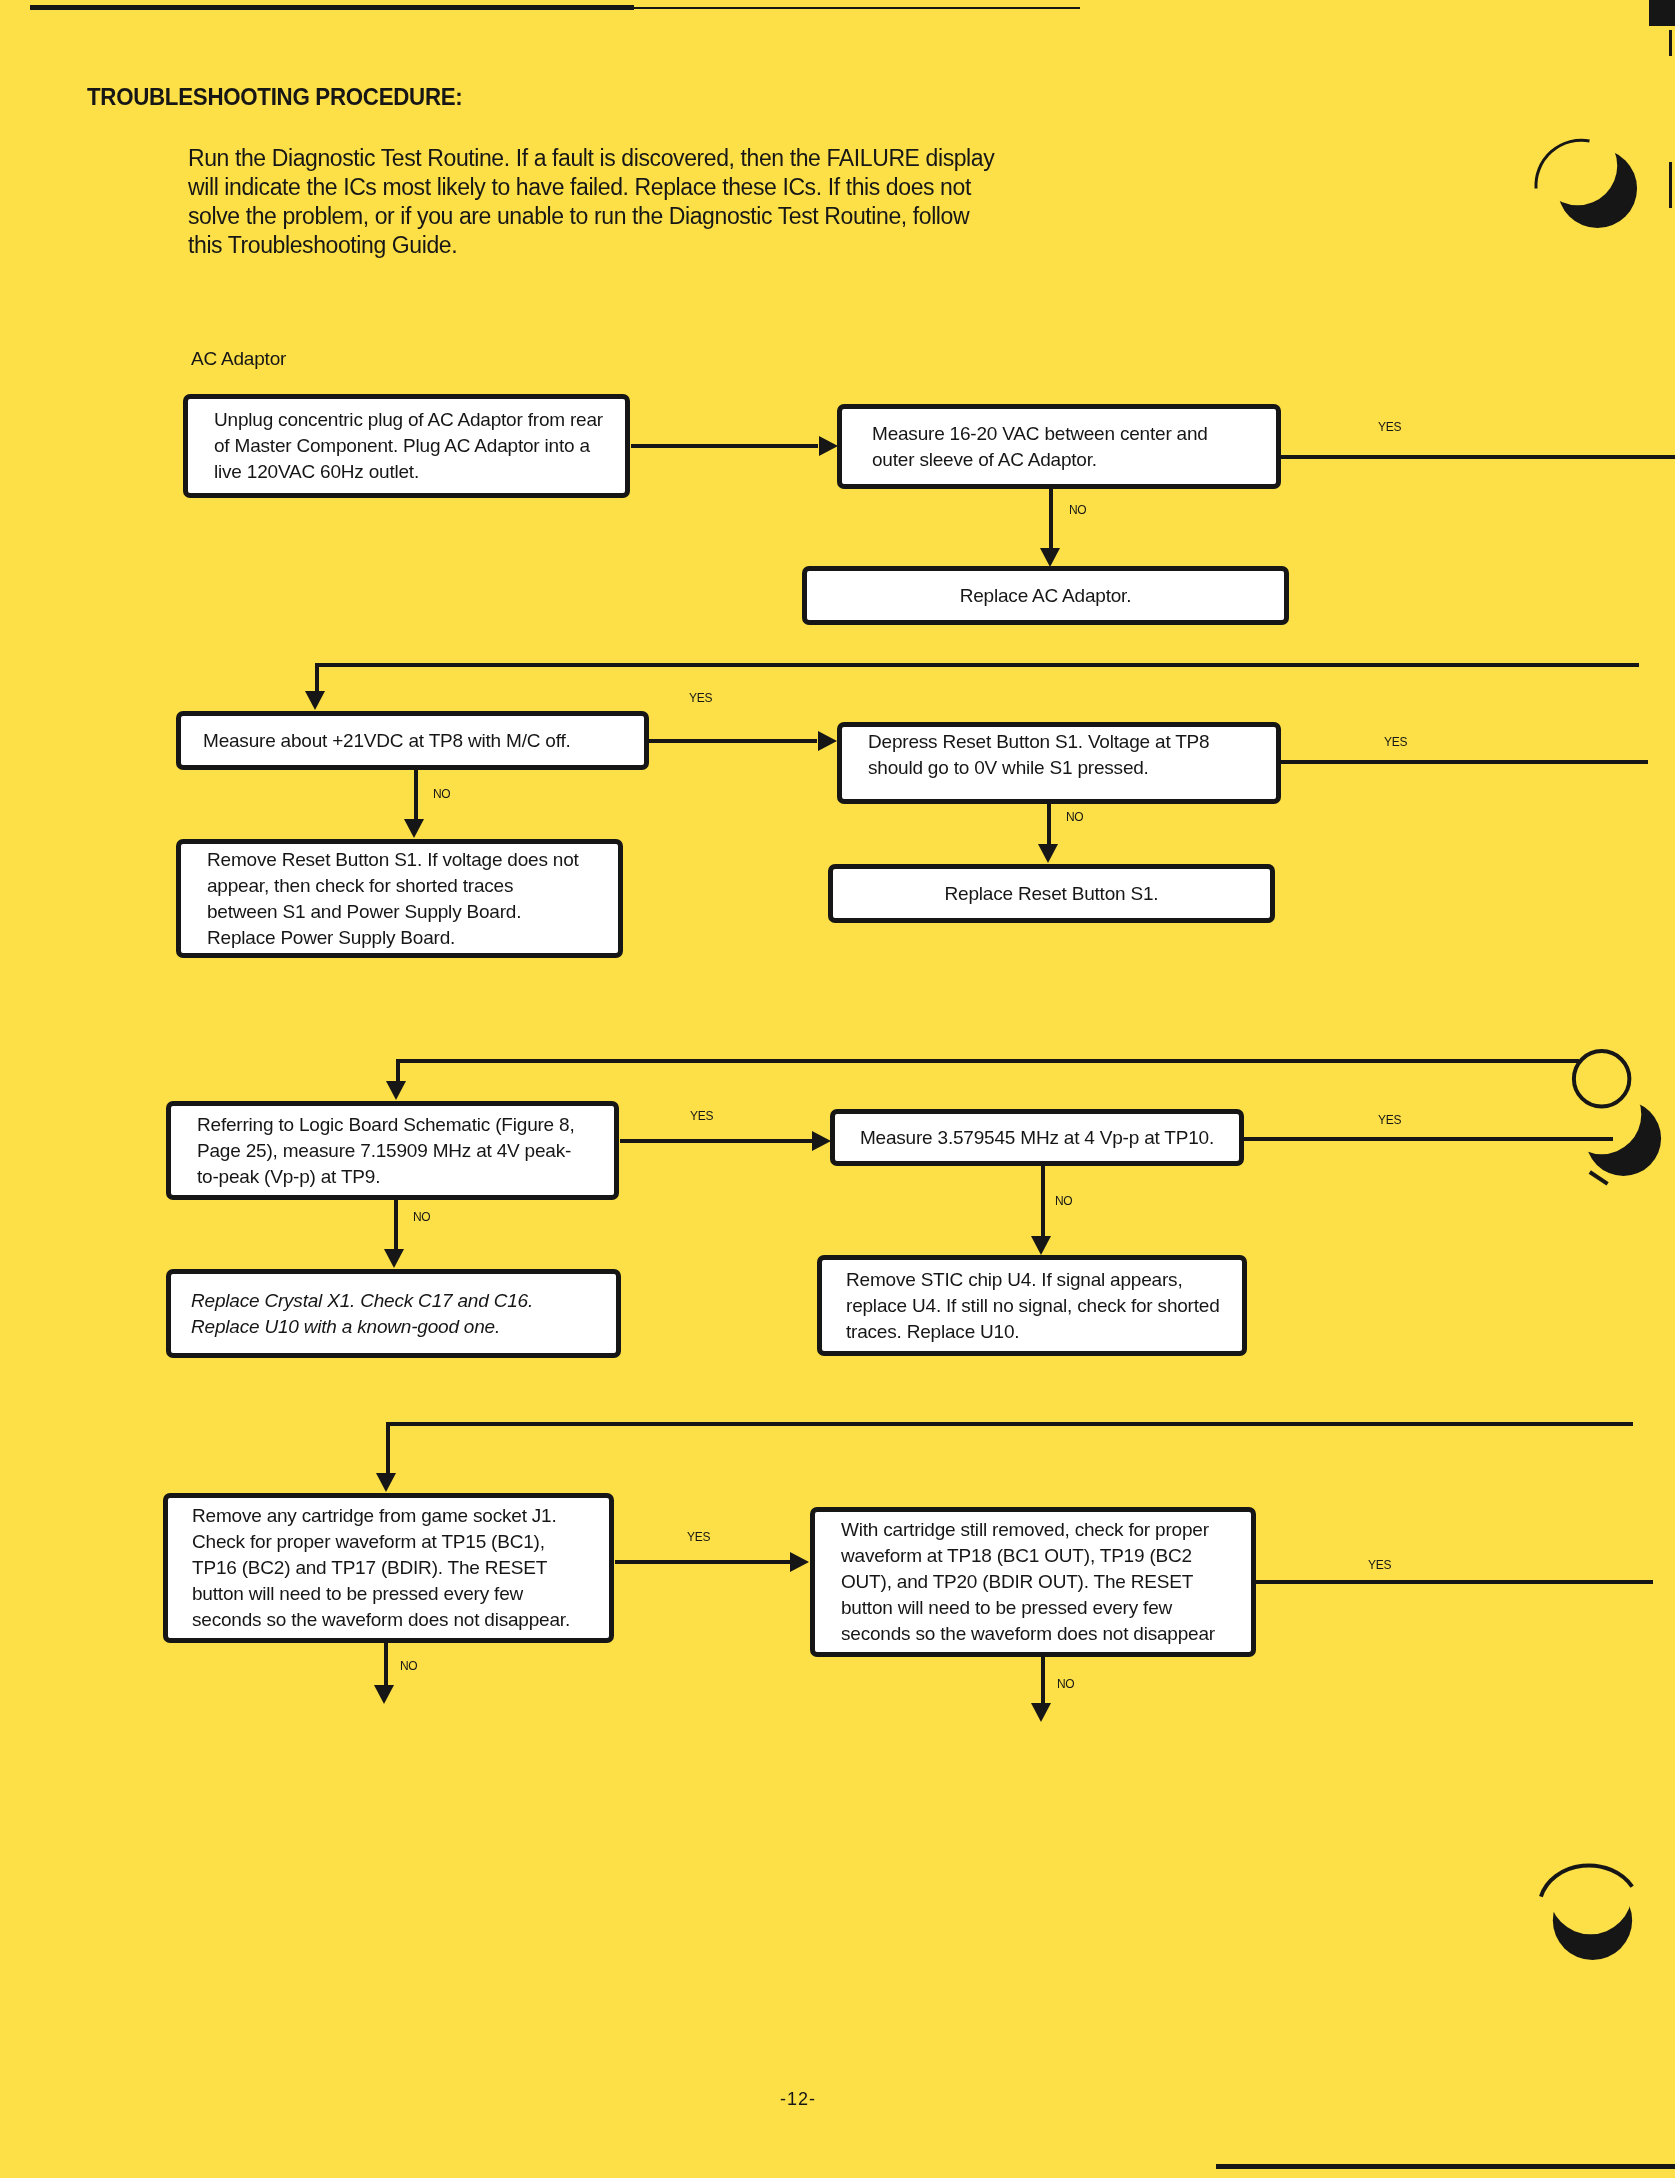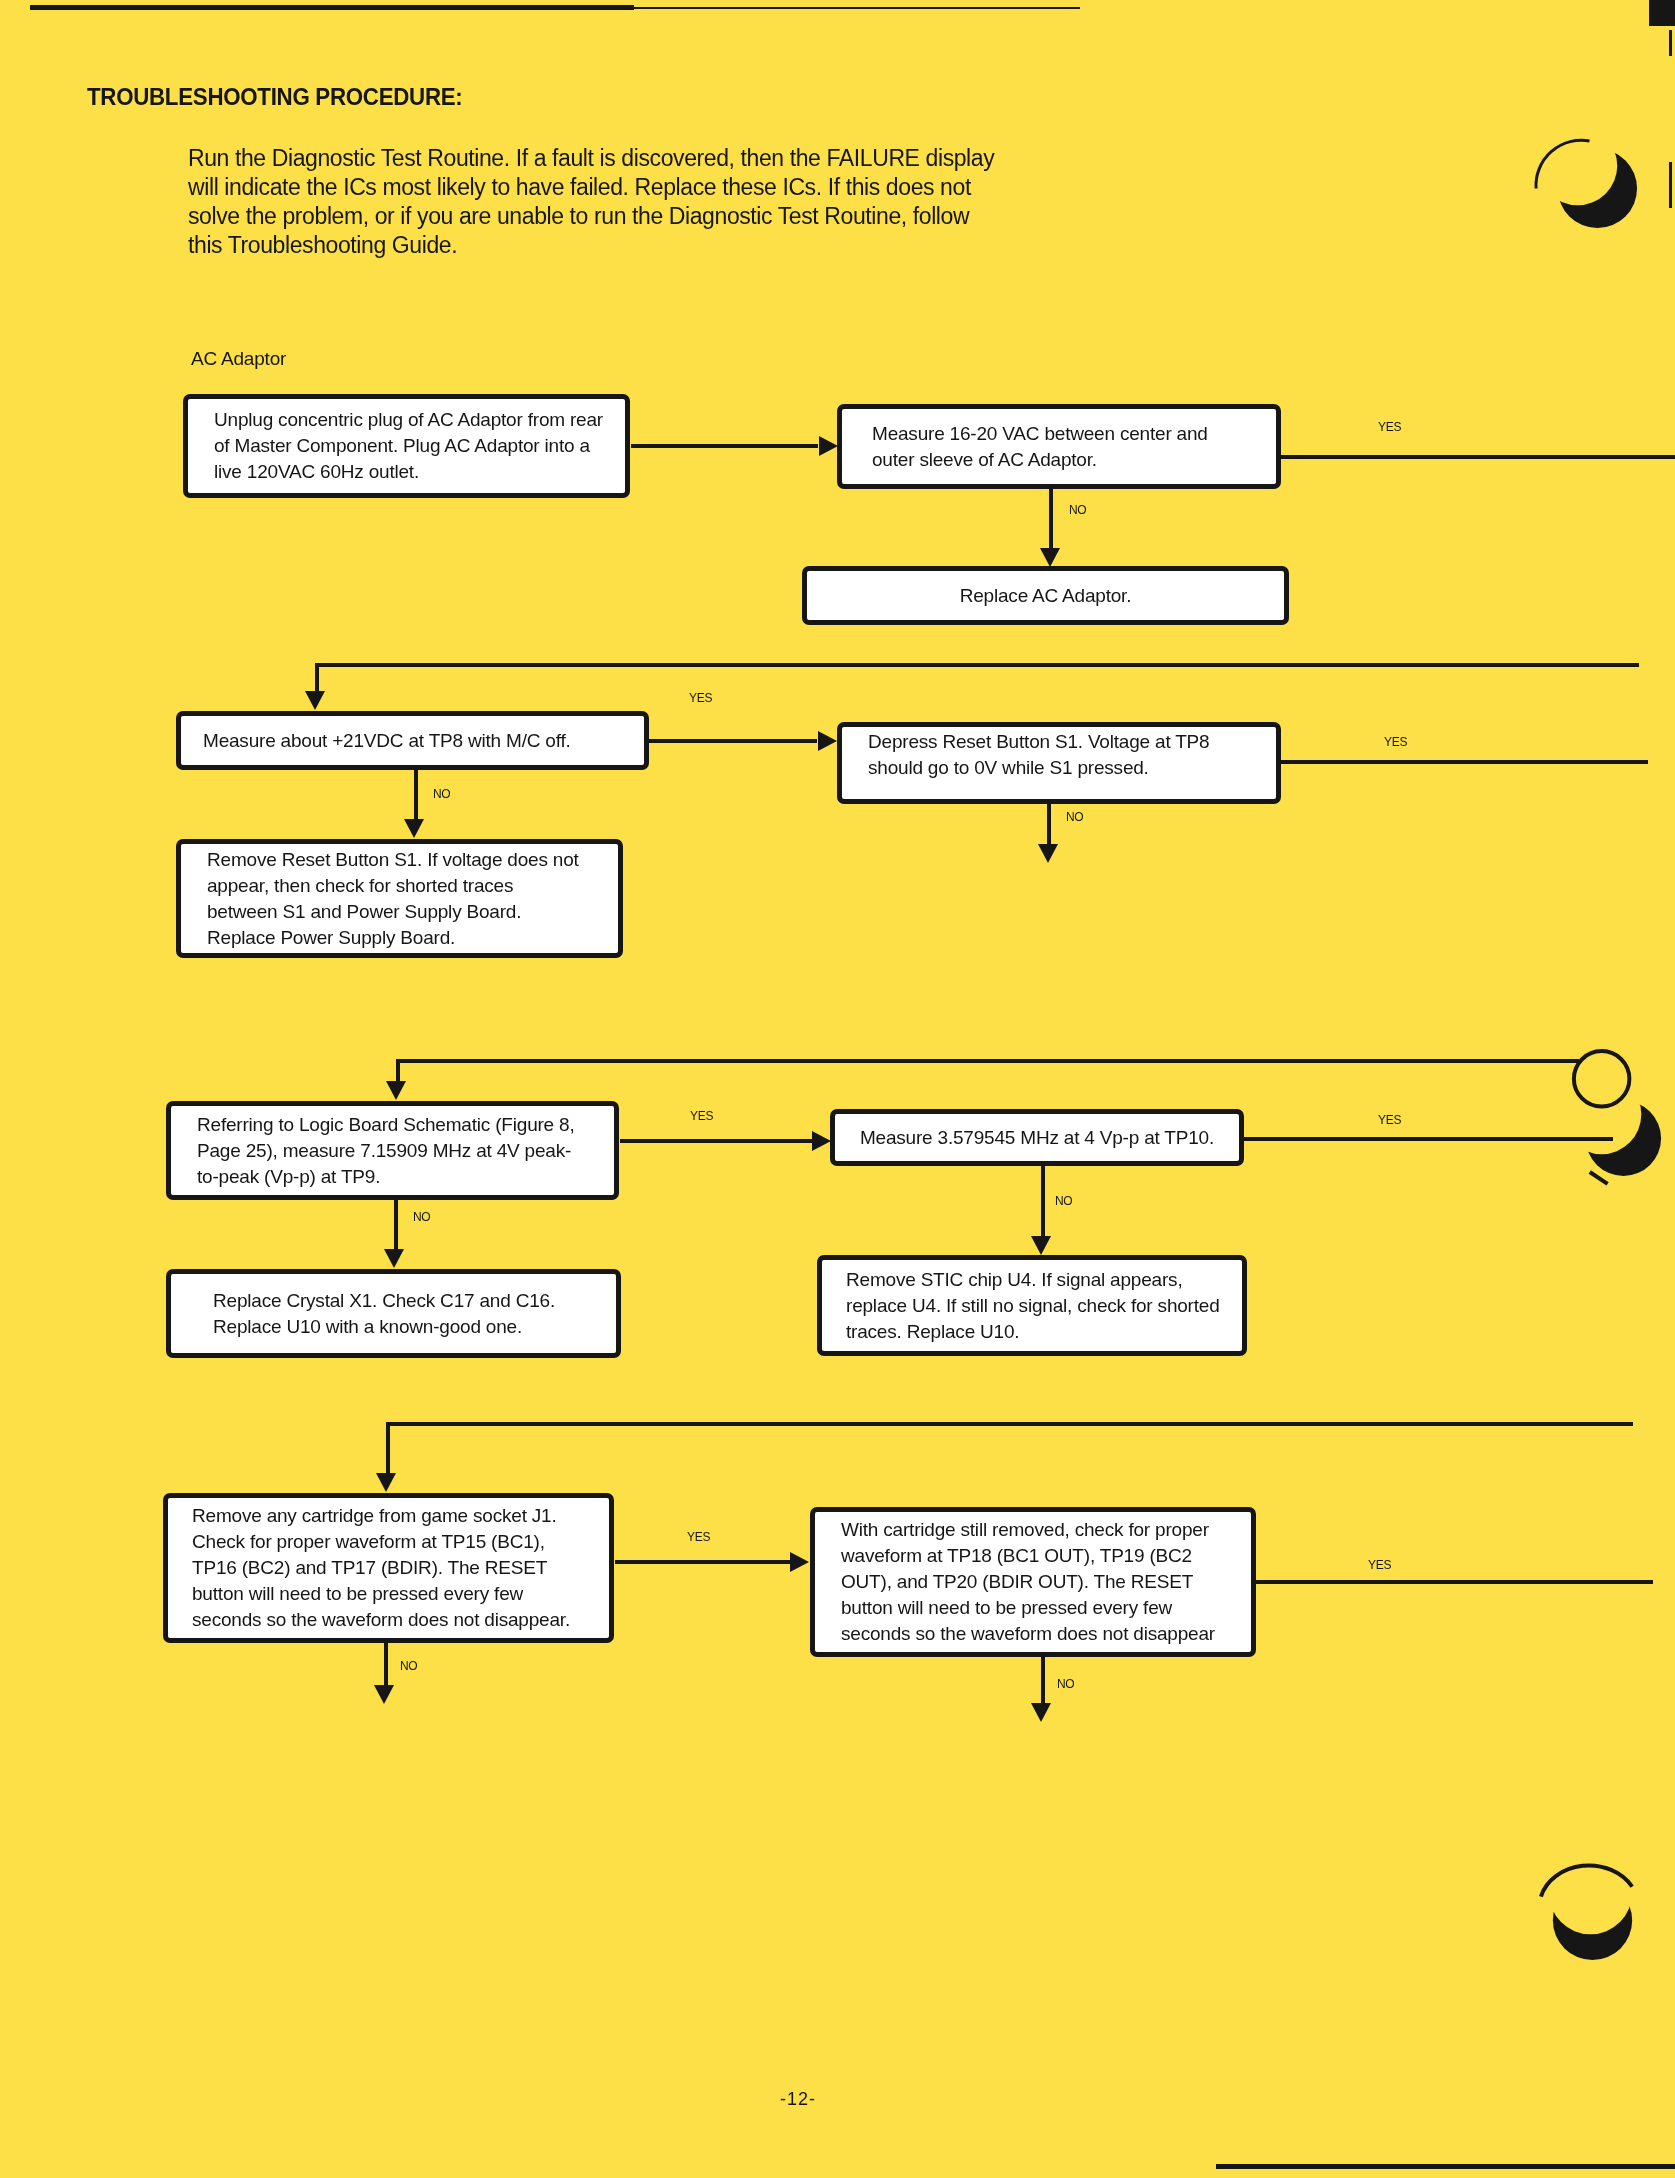--- a/index.html
+++ b/index.html
@@ -106,36 +106,37 @@
   <div class="box" style="left:837px;top:722px;width:444px;height:82px;padding:0 20px 16px 26px;">Depress Reset Button S1. Voltage at TP8 should go to 0V while S1 pressed.</div>
   <div class="lbl" style="left:1384px;top:735px;">YES</div>
   <div class="hl" style="left:1280px;top:760px;width:368px;"></div>
   <div class="vl" style="left:414px;top:770px;height:53px;"></div>
   <div class="lbl" style="left:433px;top:787px;">NO</div>
   <div class="ah-d" style="left:404px;top:819px;"></div>
   <div class="box" style="left:176px;top:839px;width:447px;height:119px;padding:0 32px 0 26px;">Remove Reset Button S1. If voltage does not appear, then check for shorted traces between S1 and Power Supply Board. Replace Power Supply Board.</div>
   <div class="vl" style="left:1047px;top:804px;height:46px;"></div>
   <div class="lbl" style="left:1066px;top:810px;">NO</div>
   <div class="ah-d" style="left:1038px;top:844px;"></div>
+  <div class="box center" style="left:828px;top:864px;width:447px;height:59px;">Replace Reset Button S1.</div>
 
   <div class="hl" style="left:396px;top:1059px;width:1183px;"></div>
   <div class="vl" style="left:396px;top:1059px;height:28px;"></div>
   <div class="ah-d" style="left:386px;top:1081px;"></div>
 
   <div class="box" style="left:166px;top:1101px;width:453px;height:99px;padding:0 26px 0 26px;">Referring to Logic Board Schematic (Figure 8, Page 25), measure 7.15909 MHz at 4V peak-to-peak (Vp-p) at TP9.</div>
   <div class="lbl" style="left:690px;top:1109px;">YES</div>
   <div class="hl" style="left:620px;top:1139px;width:192px;"></div>
   <div class="ah-r" style="left:812px;top:1131px;"></div>
   <div class="box center" style="left:830px;top:1109px;width:414px;height:57px;">Measure 3.579545 MHz at 4 Vp-p at TP10.</div>
   <div class="lbl" style="left:1378px;top:1113px;">YES</div>
   <div class="hl" style="left:1243px;top:1137px;width:370px;"></div>
   <div class="vl" style="left:394px;top:1200px;height:55px;"></div>
   <div class="lbl" style="left:413px;top:1210px;">NO</div>
   <div class="ah-d" style="left:384px;top:1249px;"></div>
-  <div class="box" style="left:166px;top:1269px;width:455px;height:89px;padding:0 20px 0 42px;">Replace Crystal X1. Check C17 and C16. Replace U10 with a known-good one.</div>
+  <div class="box" style="left:166px;top:1269px;width:455px;height:89px;padding:0 20px 0 20px;font-style:italic;">Replace Crystal X1. Check C17 and C16. Replace U10 with a known-good one.</div>
   <div class="vl" style="left:1041px;top:1166px;height:75px;"></div>
   <div class="lbl" style="left:1055px;top:1194px;">NO</div>
   <div class="ah-d" style="left:1031px;top:1236px;"></div>
   <div class="box" style="left:817px;top:1255px;width:430px;height:101px;padding:0 14px 0 24px;">Remove STIC chip U4. If signal appears, replace U4. If still no signal, check for shorted traces. Replace U10.</div>
 
   <div class="hl" style="left:386px;top:1422px;width:1247px;"></div>
   <div class="vl" style="left:386px;top:1422px;height:59px;"></div>
   <div class="ah-d" style="left:376px;top:1473px;"></div>
 
   <div class="box" style="left:163px;top:1493px;width:451px;height:150px;padding:0 16px 0 24px;">Remove any cartridge from game socket J1. Check for proper waveform at TP15 (BC1), TP16 (BC2) and TP17 (BDIR). The RESET button will need to be pressed every few seconds so the waveform does not disappear.</div>

